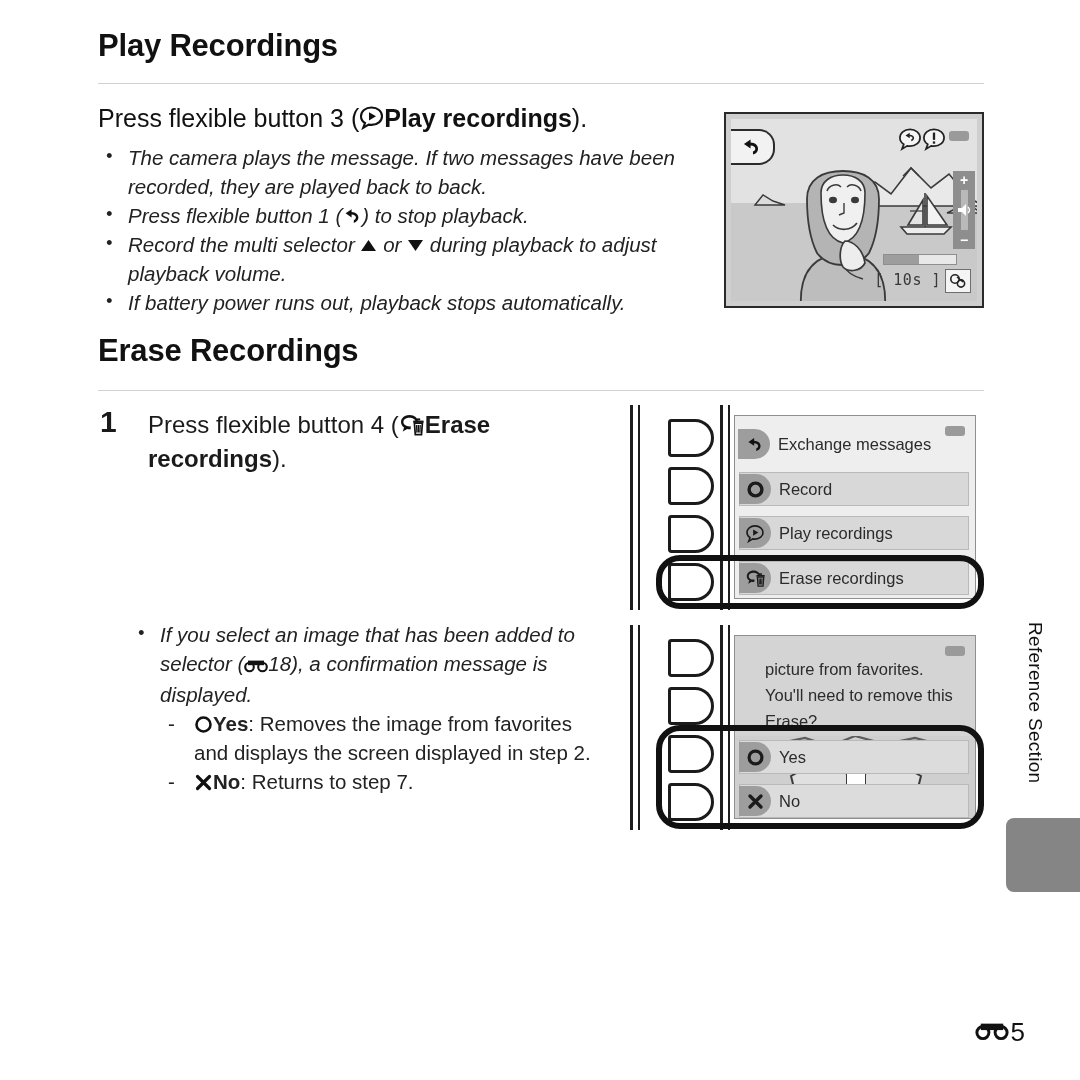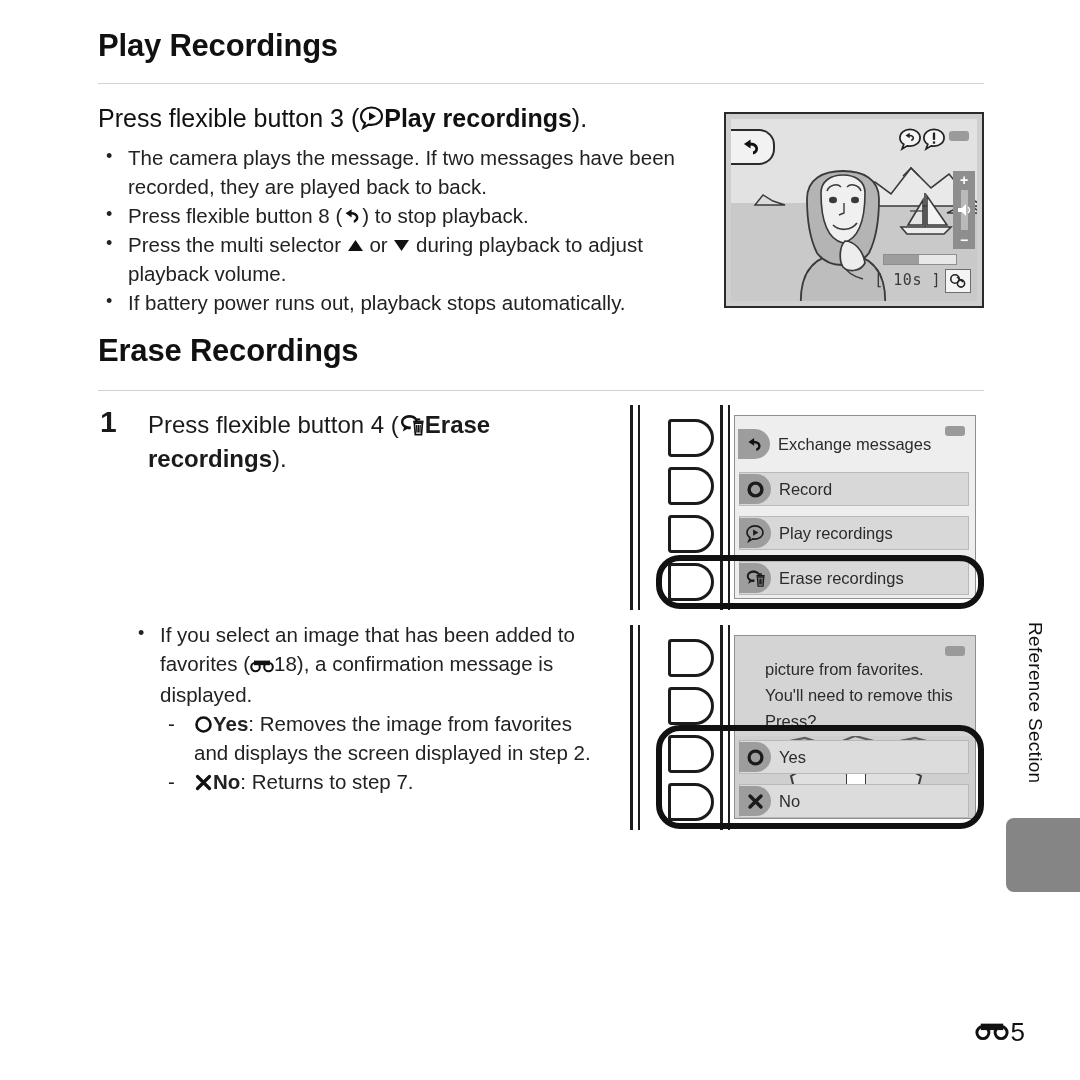--- a/index.html
+++ b/index.html
@@ -46,20 +46,21 @@
   .bullets {
     position: absolute;
     font-size: 20.5px;
     line-height: 29px;
     color: #222;
   }
   .bullet {
     position: relative;
     padding-left: 30px;
     margin-bottom: 0px;
+    font-style: italic;
   }
   .bullet::before {
     content: "\2022";
     position: absolute;
     left: 8px;
     top: -1px;
     font-size: 18px;
     color: #222;
   }
   .dashitem {
@@ -294,27 +295,27 @@
       </svg></span><span style="font-weight:bold">Play recordings</span><span>).</span>
   </div>
 
   <div class="bullets" style="left:98px; top:143px; width:600px;">
 
     <div class="bullet">
       <span>The camera plays the message. If two messages have been recorded, they are played back to back.</span>
     </div>
 
     <div class="bullet">
-      <span>Press flexible button 8 (</span><span class="ic"><svg width="20" height="20" viewBox="0 0 20 20">
+      <span>Press flexible button 1 (</span><span class="ic"><svg width="20" height="20" viewBox="0 0 20 20">
           <path d="M9.6 3.2 L9.6 6.0 C13.6 6.2 16.4 8.4 16.4 11.6 C16.4 14.2 14.6 16.2 11.8 16.9 L11.8 14.2 C13.1 13.7 13.9 12.8 13.9 11.6 C13.9 9.9 12.2 8.7 9.6 8.6 L9.6 11.4 L3.6 7.3 Z" fill="#111"></path>
         </svg></span><span>) to stop playback.</span>
     </div>
 
     <div class="bullet">
-      <span>Press the multi selector </span><span class="ic" style="vertical-align:-1px"><svg width="17" height="15" viewBox="0 0 17 15">
+      <span>Record the multi selector </span><span class="ic" style="vertical-align:-1px"><svg width="17" height="15" viewBox="0 0 17 15">
             <path d="M8.5 2 L16 13 L1 13 Z" fill="#111"></path>
           </svg></span><span> or </span><span class="ic" style="vertical-align:-1px"><svg width="17" height="15" viewBox="0 0 17 15">
             <path d="M8.5 13 L1 2 L16 2 Z" fill="#111"></path>
           </svg></span><span> during playback to adjust playback volume.</span>
     </div>
 
     <div class="bullet">
       <span>If battery power runs out, playback stops automatically.</span>
     </div>
   </div>
@@ -413,21 +414,21 @@
         <path d="M10.5 2 C5.5 2 2 5.2 2 9.1 C2 11.3 3.2 13.3 5.1 14.6 L3.7 18.6 L8.2 16 C8.9 16.2 9.7 16.3 10.5 16.3 C10.9 16.3 11.3 16.2 11.7 16.2 L11.7 13.3 C11.3 13.4 10.9 13.4 10.5 13.4 C6.9 13.4 4.4 11.6 4.4 9.1 C4.4 6.6 6.9 4.8 10.5 4.8 C14.1 4.8 16.6 6.6 16.6 9.1 L19 9.1 C19 5.2 15.5 2 10.5 2 Z" fill="#111"></path>
         <rect x="14.2" y="7.6" width="10.4" height="2.1" fill="#111"></rect>
         <rect x="17.6" y="5.4" width="3.6" height="2" fill="#111"></rect>
         <path d="M15.4 10.2 L16.3 21.6 L22.5 21.6 L23.4 10.2 Z" fill="none" stroke="#111" stroke-width="1.7"></path>
         <path d="M17.6 12 L17.9 19.6 M19.4 12 L19.4 19.6 M21.2 12 L20.9 19.6" stroke="#111" stroke-width="1.3"></path>
       </svg></span><b>Erase recordings</b><span>).</span>
   </div>
 
   <div class="bullets" style="left:130px; top:620px; width:470px;">
     <div class="bullet">
-      <span>If you select an image that has been added to favorites (</span><span class="eglyph"><svg width="24" height="15" viewBox="0 0 24 15">
+      <span>If you select an image that has been added to selector (</span><span class="eglyph"><svg width="24" height="15" viewBox="0 0 24 15">
           <circle cx="5.5" cy="9" r="4.3" fill="none" stroke="#111" stroke-width="2.1"></circle>
           <circle cx="18.5" cy="9" r="4.3" fill="none" stroke="#111" stroke-width="2.1"></circle>
           <path d="M4 2.6 L20 2.6 L20 7.2 L4 7.2 Z" fill="#111"></path>
         </svg></span><span>18</span><span>), a confirmation message is displayed.</span>
     </div>
 
     <div class="dashitem">
       <span class="ic" style="vertical-align:-3px"><svg width="19" height="19" viewBox="0 0 19 19">
             <circle cx="9.5" cy="9.5" r="7" fill="none" stroke="#111" stroke-width="2.6"></circle>
           </svg></span><b>Yes</b><span>: Removes the image from favorites and displays the screen displayed in step 2.</span>
@@ -513,21 +514,21 @@
     <div class="cam-edge" style="left:92px;"></div>
     <div class="cam-edge2" style="left:100px;"></div>
 
     <div class="menuscreen" style="left:106px; top:10px; width:242px; height:184px; background:#d4d4d4;">
 
       <div class="batt" style="right:10px; top:10px;"></div>
 
       <div class="dlgtext" style="left:30px; top:20px;">
         <div>picture from favorites.</div>
         <div>You'll need to remove this</div>
-        <div>Press?</div>
+        <div>Erase?</div>
       </div>
 
       <div class="photostrip" style="left:0; top:100px; width:242px; height:84px;">
         <svg width="242" height="84" viewBox="0 0 242 84">
           <rect width="242" height="84" fill="#cfcfcf"></rect>
           <path d="M40 8 L70 2 L95 10 L120 0 L150 8 L180 2 L210 10" fill="none" stroke="#5c5c5c" stroke-width="2.2"></path>
           <path d="M56 40 C80 26 100 28 112 38 L112 56 L60 56 Z" fill="#e0e0e0" stroke="#3a3a3a" stroke-width="2"></path>
           <path d="M186 40 C162 26 142 28 130 38 L130 56 L182 56 Z" fill="#e0e0e0" stroke="#3a3a3a" stroke-width="2"></path>
           <rect x="112" y="30" width="18" height="28" fill="#ffffff"></rect>
           <path d="M40 74 L90 74 M120 76 L170 76" stroke="#5c5c5c" stroke-width="2"></path>

